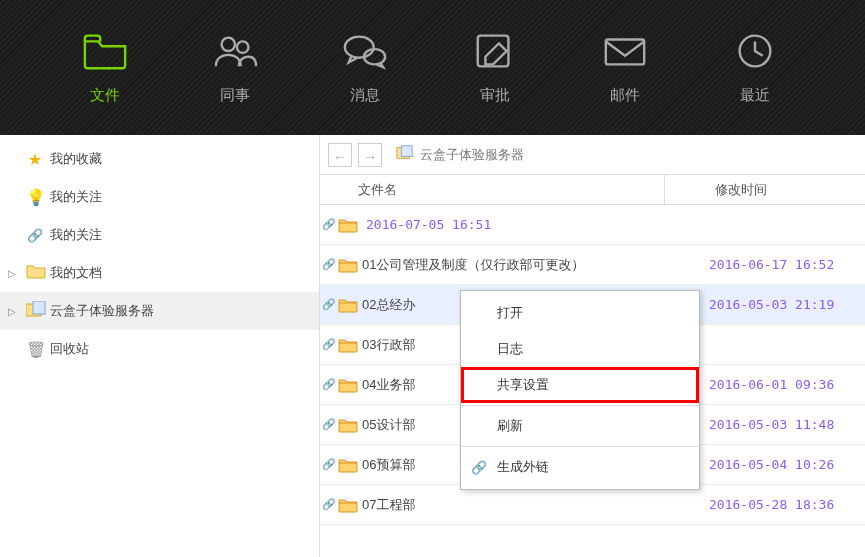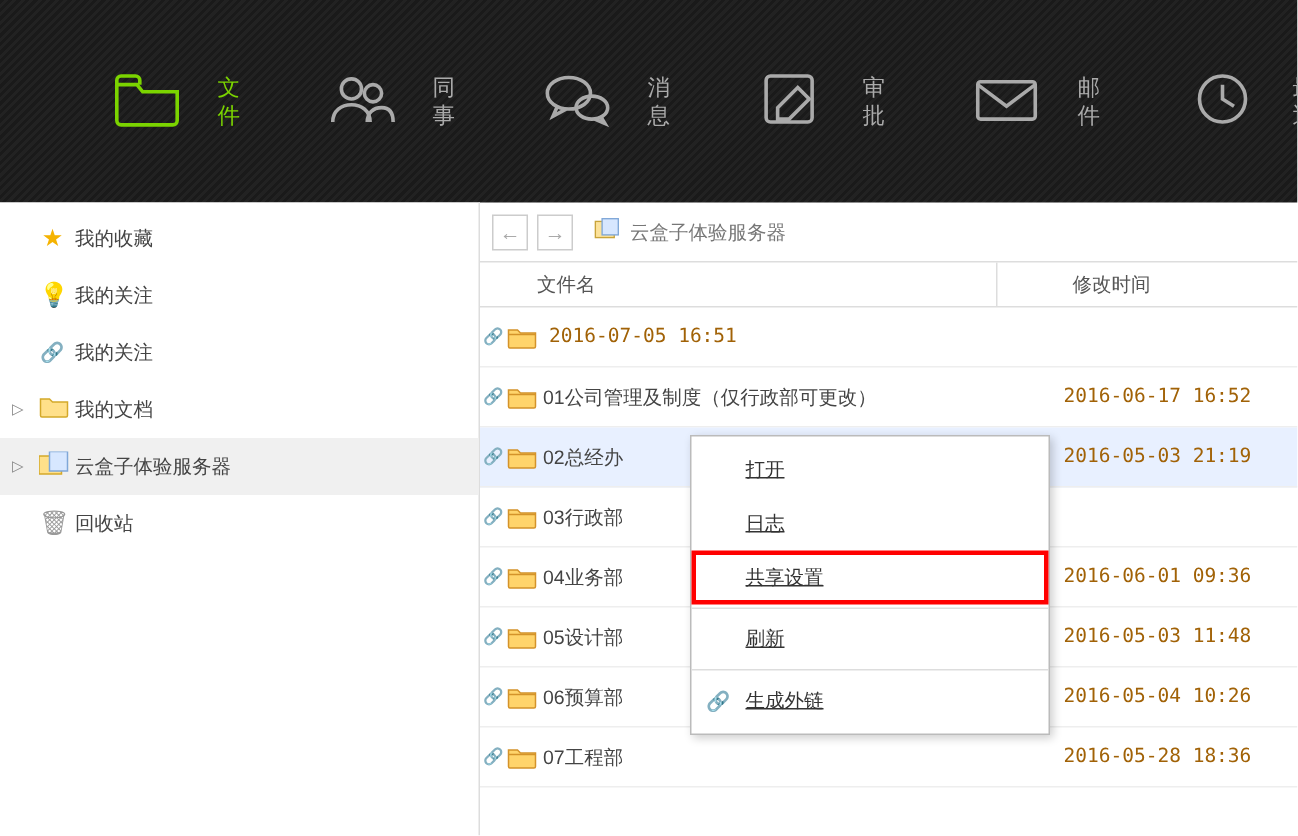--- a/index.html
+++ b/index.html
@@ -8,23 +8,23 @@
 .topbar {
   height: 135px;
   background: repeating-linear-gradient(135deg, #1a1a1a 0 2px, #222 2px 4px);
   display: flex;
   align-items: center;
   padding-left: 75px;
   gap: 70px;
 }
 .nav-item {
   display: flex;
-  flex-direction: row;
-  align-items: center;
-  gap: 24px;
+  flex-direction: column;
+  align-items: center;
+  gap: 12px;
   color: #aaa;
   cursor: pointer;
   min-width: 60px;
 }
 .nav-item.active { color: #7bd400; }
 .nav-item .nav-icon svg { width: 46px; height: 40px; }
 .nav-item .nav-label { font-size: 15px; }
 
 .main { display: flex; height: calc(557px - 135px); }
 
@@ -94,21 +94,21 @@
 }
 .file-row.selected { background: #e8f0ff; }
 .file-row .link-badge {
   width: 18px; font-size: 11px; color: #bbb; text-align: center;
 }
 .file-row .folder-icon { width: 24px; display: flex; align-items: center; }
 .file-row .file-name { flex: 1; }
 .file-row .file-time {
   width: 160px;
   font-family: Consolas, monospace;
-  color: #a16207;
+  color: #8b5cf6;
   font-size: 13px;
   padding-left: 4px;
 }
 
 .context-menu {
   position: absolute;
   left: 140px;
   top: 85px;
   width: 240px;
   background: #fff;
@@ -117,21 +117,20 @@
   padding: 4px 0;
 }
 .context-menu .menu-item {
   height: 36px;
   display: flex;
   align-items: center;
   padding-left: 36px;
   color: #333;
   cursor: pointer;
   position: relative;
-  text-decoration: underline;
 }
 .context-menu .menu-item .mi-icon {
   position: absolute;
   left: 8px;
   width: 20px;
   text-align: center;
   color: #aaa;
   font-size: 13px;
 }
 .context-menu .menu-sep {

